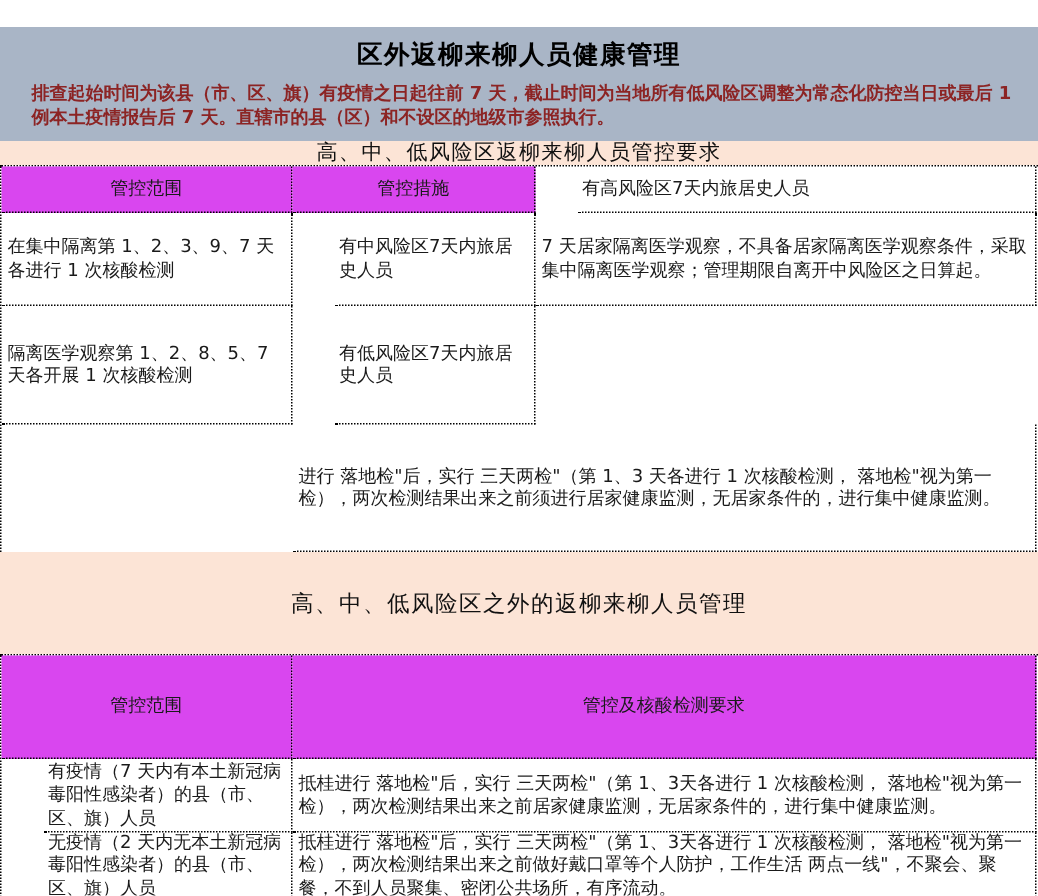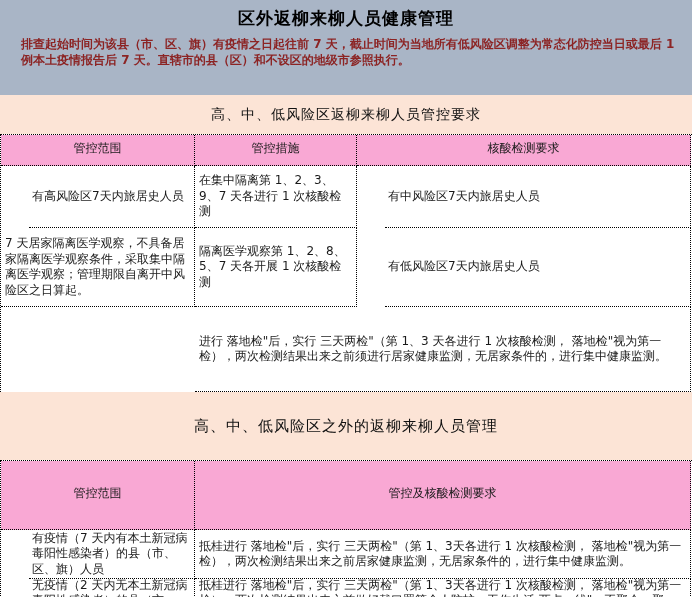--- a/index.html
+++ b/index.html
@@ -3,74 +3,73 @@
 <meta charset="utf-8">
 <style>
   html,body{margin:0;padding:0;background:#fff;}
   body{
     width:692px;height:597px;overflow:hidden;
     font-family:"DejaVu Sans","Liberation Sans",sans-serif;
     color:#111;
     -webkit-font-smoothing:antialiased;
   }
   
-  .top-band{background:#a9b5c6;height:95px;box-sizing:border-box;}
+  .top-band{background:#a9b5c6;height:76px;box-sizing:border-box;margin-top:18px;}
   .doc-title{
     text-align:center;font-weight:bold;font-size:17px;color:#000;
     padding-top:7px;letter-spacing:1px;
   }
   .notice{
     color:#8c2424;font-weight:bold;font-size:12px;line-height:16px;
     padding:6px 3px 0 21px;
   }
   
   .section-band{
     background:#fce4d6;display:flex;align-items:center;justify-content:center;
     font-size:15px;color:#111;box-sizing:border-box;letter-spacing:1px;
   }
-  .band-1{height:39px;font-size:14px;}
+  .band-1{height:16px;font-size:14px;}
   .band-2{height:68px;}
   
   .grid{
     display:grid;box-sizing:border-box;
     border-top:1px dotted #000;border-left:1px dotted #000;
     background:#fff;
   }
   .t1{grid-template-columns:194px 162px 334px;grid-template-rows:31px 62px 79px 85px;}
   .t2{grid-template-columns:194px 496px;grid-template-rows:69px 49px 45px;}
   .cell{
     box-sizing:border-box;
     border-right:1px dotted #000;border-bottom:1px dotted #000;
     font-size:12px;line-height:15.5px;
     display:flex;align-items:center;
     padding:2px 4px;color:#1a1a1a;
     overflow:hidden;
   }
   .cell.head{
-    background:#f9a8d4;justify-content:center;text-align:center;font-family:Liberation Mono, monospace;
+    background:#d946ef;justify-content:center;text-align:center;
   }
   .cell.scope{padding-left:3px;margin-left:28px;}
   .cell.span2{grid-column:2 / 4;}
 </style>
 </head>
 <body>
 
 <div class="top-band">
   <div class="doc-title">区外返柳来柳人员健康管理</div>
   <div class="notice">排查起始时间为该县（市、区、旗）有疫情之日起往前 7 天，截止时间为当地所有低风险区调整为常态化防控当日或最后 1 例本土疫情报告后 7 天。直辖市的县（区）和不设区的地级市参照执行。</div>
 </div>
 
 <div class="section-band band-1">
   <span>高、中、低风险区返柳来柳人员管控要求</span>
 </div>
 
 <div class="grid t1">
   <div class="cell head">管控范围</div>
   <div class="cell head">管控措施</div>
-  <div class="cell head">核酸检测要求</div>
 
   <div class="cell scope">有高风险区7天内旅居史人员</div>
   <div class="cell">在集中隔离第 1、2、3、9、7 天各进行 1 次核酸检测</div>
 
   <div class="cell scope">有中风险区7天内旅居史人员</div>
   <div class="cell">7 天居家隔离医学观察，不具备居家隔离医学观察条件，采取集中隔离医学观察；管理期限自离开中风险区之日算起。</div>
   <div class="cell">隔离医学观察第 1、2、8、5、7 天各开展 1 次核酸检测</div>
 
   <div class="cell scope">有低风险区7天内旅居史人员</div>
   <div class="cell span2">进行 落地检"后，实行 三天两检"（第 1、3 天各进行 1 次核酸检测， 落地检"视为第一检），两次检测结果出来之前须进行居家健康监测，无居家条件的，进行集中健康监测。</div>

